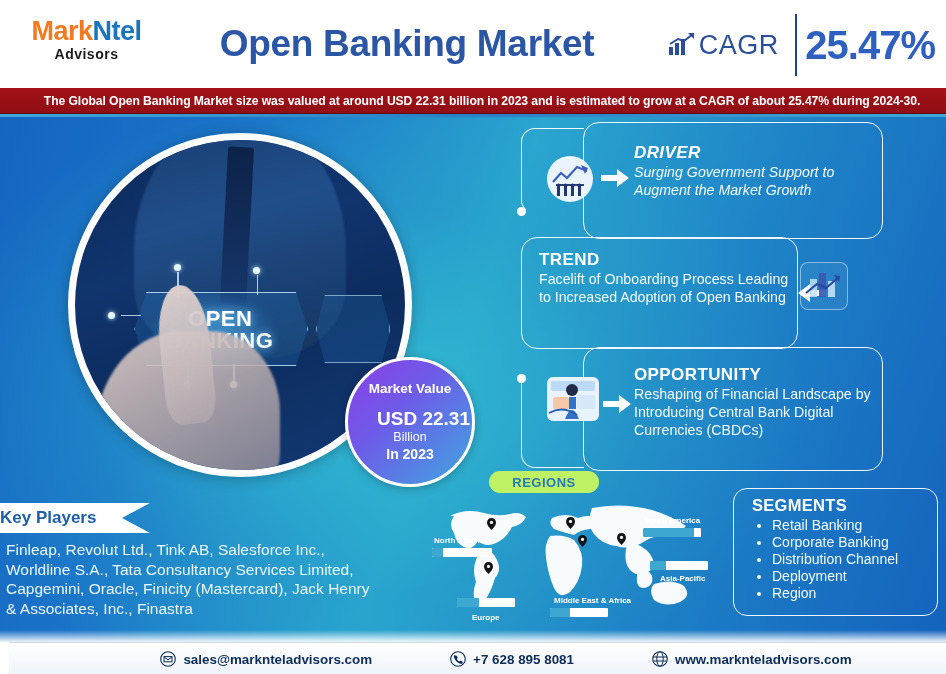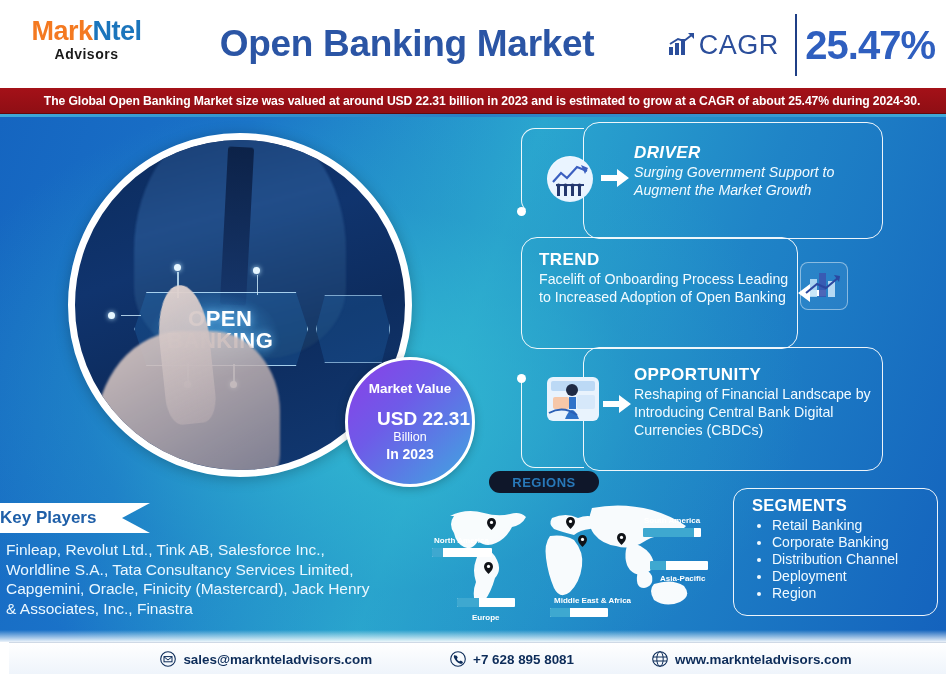--- a/index.html
+++ b/index.html
@@ -167,21 +167,21 @@
   }
   .kp-ribbon span{margin-left:0;font-size:17px;font-weight:bold;color:#1F5FA8;}
   .kp-text{
     position:absolute;left:6px;top:540px;width:372px;
     color:#eaf7ff;font-size:15.5px;line-height:1.26;
   }
 
   
   .regions-pill{
     position:absolute;left:489px;top:471px;width:110px;height:22px;border-radius:11px;
-    background:#0f172a;display:flex;align-items:center;justify-content:center;
+    background:#bef264;display:flex;align-items:center;justify-content:center;
     color:#2878B8;font-size:13px;font-weight:bold;letter-spacing:.5px;
   }
   .map-wrap{position:absolute;left:432px;top:498px;width:290px;height:132px;}
   .region-label{position:absolute;color:#fff;font-size:8px;font-weight:bold;white-space:nowrap;}
   .region-bar{position:absolute;height:9px;background:#ffffff;border-radius:1px;overflow:hidden;}
   .region-bar i{display:block;height:100%;background:#3EA8D0;}
   .pin{position:absolute;width:8px;height:11px;}
 
   
   .segments{

